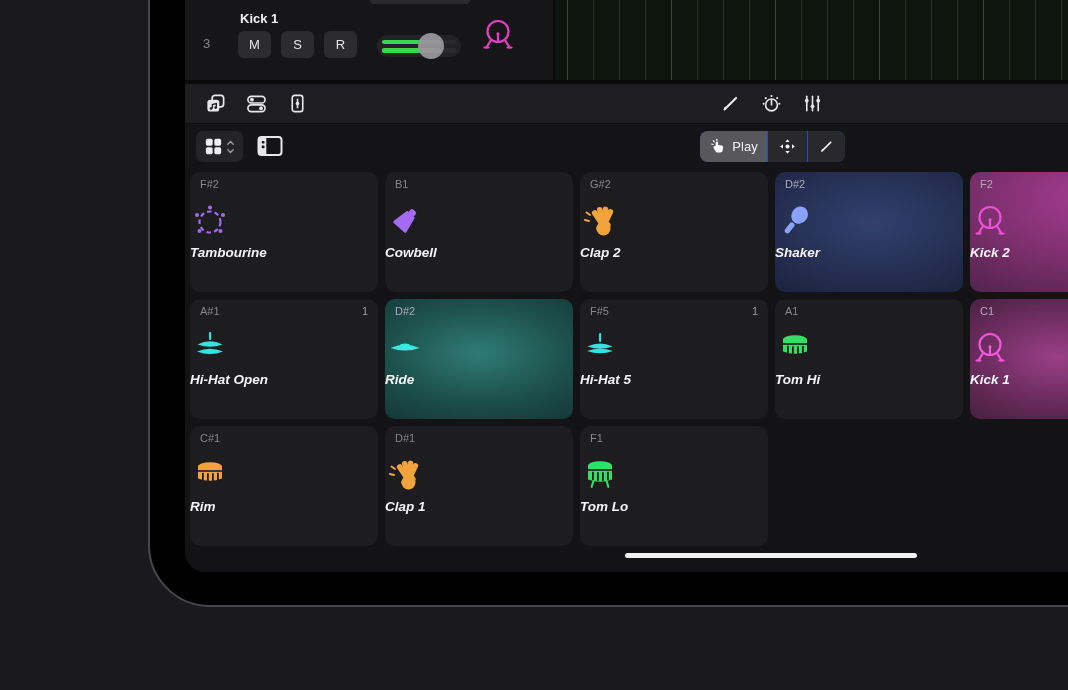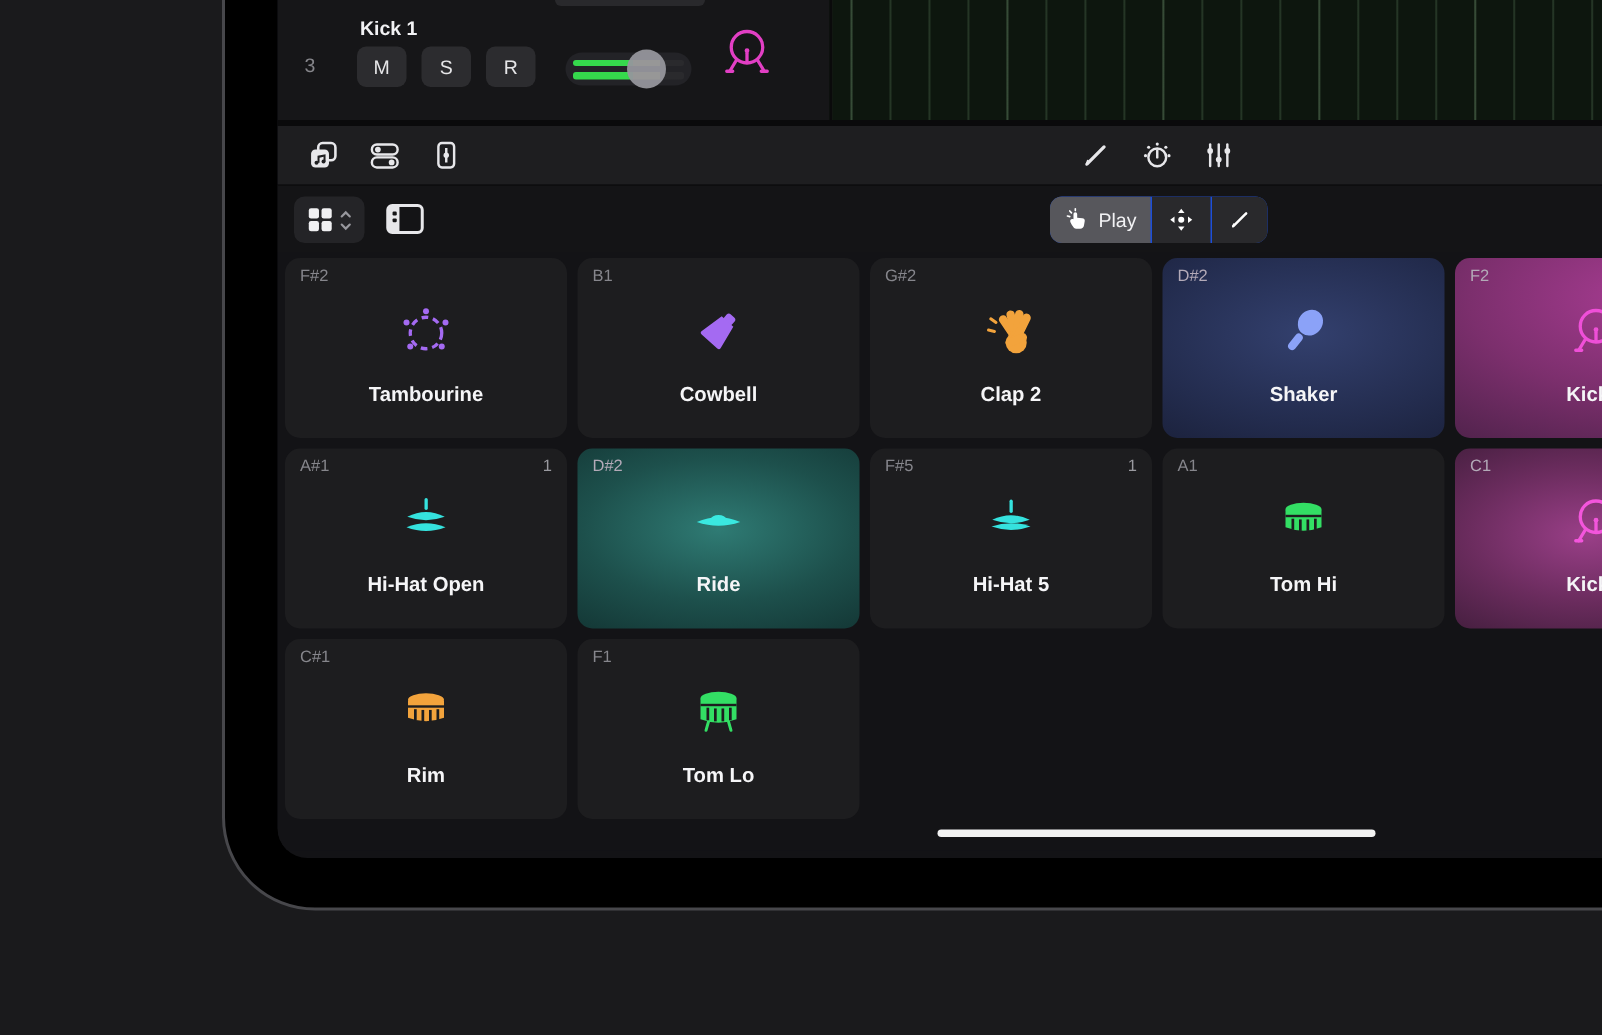--- a/index.html
+++ b/index.html
@@ -56,26 +56,26 @@
   .seg-ic{width:17px;height:17px;color:#ffffff;}
   .seg-ic svg{width:100%;height:100%;}
   .seg-mid{width:39px;}
   .seg-end{width:37px;}
 
   
   .pads-area{position:relative;height:399px;background:#131316;}
   .pads-grid{position:absolute;left:5px;top:4px;display:grid;grid-template-columns:repeat(5,188px);
              grid-auto-rows:120px;gap:7px;}
   .pad{position:relative;border-radius:10px;background:#1d1d1f;display:flex;flex-direction:column;
-       align-items:center;padding-top:29px;overflow:hidden;}
+       padding-top:29px;overflow:hidden;}
   .pad-note{position:absolute;left:10px;top:6px;font-size:11px;color:#86868c;}
   .pad-badge{position:absolute;right:10px;top:6px;font-size:11px;color:#9a9aa0;}
   .pad-icon{width:40px;height:40px;}
   .pad-icon svg{width:100%;height:100%;}
-  .pad-name{margin-top:14px;font-size:13.5px;font-weight:600;color:#f5f5f7;white-space:nowrap;}
+  .pad-name{margin-top:4px;font-size:13.5px;font-weight:600;color:#f5f5f7;white-space:nowrap;font-style:italic;}
   .pad.lit-blue{background:radial-gradient(ellipse 130% 110% at 52% 42%,#33406e 0%,#232c4e 45%,#171c33 80%,#14182a 100%);}
   .pad.lit-teal{background:radial-gradient(ellipse 120% 100% at 50% 45%,#2f7b74 0%,#1d504c 40%,#11302f 78%,#0e2626 100%);}
   .pad.lit-magenta{background:radial-gradient(ellipse 120% 105% at 47% 48%,#9a3f88 0%,#6b2c5e 35%,#3a1b36 72%,#2b1529 100%);}
   .pad.lit-magenta-full{background:radial-gradient(ellipse 150% 130% at 65% 22%,#a53b90 0%,#7c2f6d 40%,#4a2147 80%,#3a1b3a 100%);}
   .pad[class*="lit"] .pad-note,.pad[class*="lit"] .pad-badge{color:#b3aab8;}
   .hscrollbar{position:absolute;left:440px;top:385px;width:292px;height:5px;border-radius:3px;background:#f2f2f2;}
 </style>
 </head>
 <body>
 
@@ -371,20 +371,38 @@
                     <rect x="8" y="15.2" width="24" height="1.6"></rect>
                     <rect x="12" y="17.8" width="1.8" height="7.4"></rect>
                     <rect x="17" y="18.3" width="1.8" height="7.6"></rect>
                     <rect x="22" y="18.3" width="1.8" height="7.6"></rect>
                     <rect x="27" y="17.8" width="1.8" height="7.4"></rect>
                   </g>
                 </svg></span>
               <span class="pad-name">Rim</span>
             </div>
             <div class="pad">
+              <span class="pad-note">D#1</span>
+              <span class="pad-icon" style="color: rgb(242, 163, 60);"><svg viewBox="0 0 40 40">
+                  <g fill="currentColor">
+                    <circle cx="23.5" cy="27.5" r="7"></circle>
+                    <rect x="20.7" y="6.5" width="5.6" height="19" rx="2.8" transform="rotate(-34 23.5 25)"></rect>
+                    <rect x="20.7" y="5.5" width="5.6" height="20" rx="2.8" transform="rotate(-13 23.5 25)"></rect>
+                    <rect x="20.7" y="5.5" width="5.6" height="20" rx="2.8" transform="rotate(7 23.5 25)"></rect>
+                    <rect x="20.7" y="6.5" width="5.6" height="19" rx="2.8" transform="rotate(26 23.5 25)"></rect>
+                    <rect x="19.5" y="17" width="5.4" height="15" rx="2.7" transform="rotate(68 22 26)"></rect>
+                  </g>
+                  <g stroke="currentColor" stroke-width="2" stroke-linecap="round" fill="none">
+                    <path d="M6.5 11.5 l3.5 2.5"></path>
+                    <path d="M5 19 l4 1"></path>
+                  </g>
+                </svg></span>
+              <span class="pad-name">Clap 1</span>
+            </div>
+            <div class="pad">
               <span class="pad-note">F1</span>
               <span class="pad-icon" style="color: rgb(51, 223, 100);"><svg viewBox="0 0 40 40">
                   <g fill="currentColor">
                     <rect x="11.5" y="25" width="2" height="8" rx="1" transform="rotate(16 12.5 29)"></rect>
                     <rect x="26.5" y="25" width="2" height="8" rx="1" transform="rotate(-16 27.5 29)"></rect>
                     <ellipse cx="20" cy="10.5" rx="12" ry="4.3"></ellipse>
                     <path d="M8 11 h24 v13.5 q-12 4.6 -24 0 z"></path>
                   </g>
                   <g fill="#1d1d1f">
                     <rect x="8" y="14.2" width="24" height="1.6"></rect>

